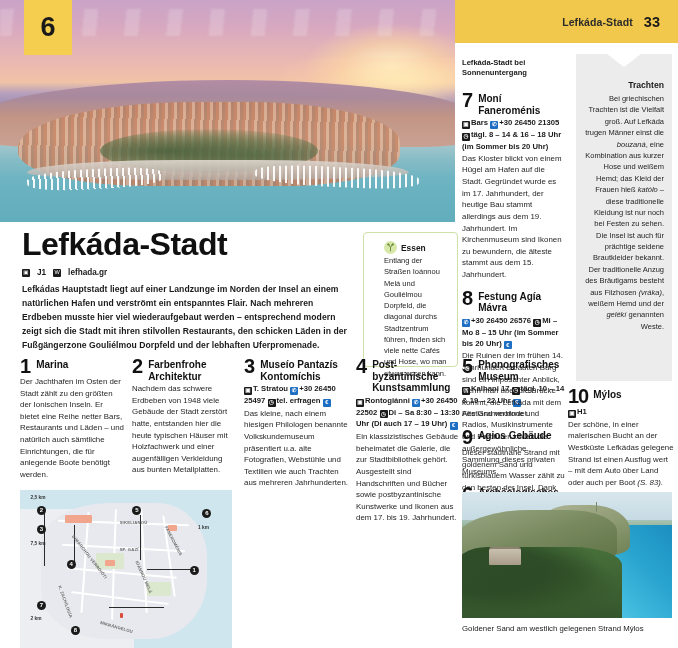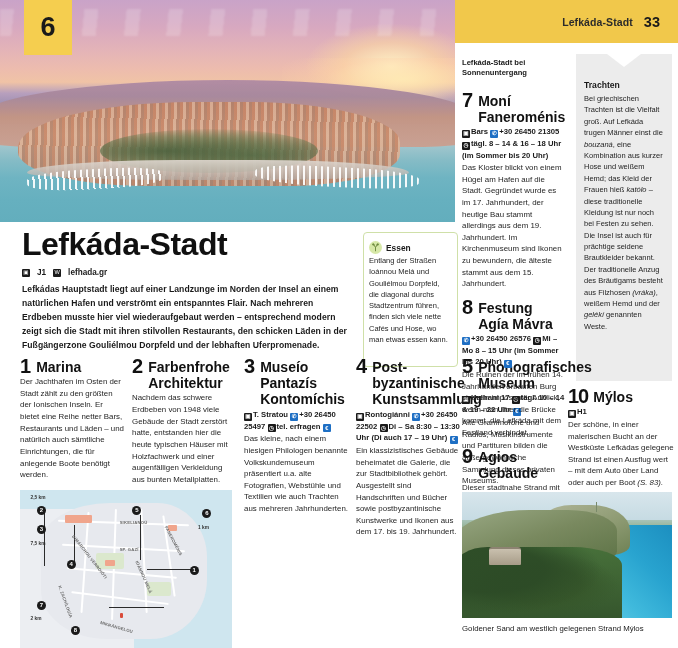--- a/index.html
+++ b/index.html
@@ -139,49 +139,49 @@
   .col-5 { left:442px; width:104px; }
 
   .entry { margin-bottom:9px; }
   .entry-head { display:flex; align-items:flex-start; gap:5px; margin-bottom:1px; }
   .entry-num {
     font-size:20px; font-weight:700; line-height:.9; color:#111;
     flex:none; margin-top:-1px;
   }
   .entry-num.wide { letter-spacing:-1px; }
   .entry-title {
-    font-size:14px; font-weight:700; color:#111; line-height:1.16;
+    font-size:10px; font-weight:700; color:#111; line-height:1.16;
     padding-top:1px;
   }
   .entry-info {
     font-size:7.7px; font-weight:700; color:#1a1a1a; line-height:1.44;
     margin-bottom:1px;
   }
   .entry-info .chip { margin-right:1px; }
   .entry-body { font-size:7.9px; line-height:1.47; color:#1f1f1f; }
   .entry-body .ital { font-style:italic; }
 
   
   .essenbox {
     position:absolute; left:363px; top:232px; width:95px; height:135px;
-    border:1.2px solid #cfe0a8; border-radius:4px; padding:8px 7px 6px 5px;
+    border:1.2px solid #cfe0a8; border-radius:4px; padding:8px 7px 6px 20px;
   }
   .essen-head { display:flex; align-items:center; gap:4px; margin-bottom:1px; }
   .essen-badge {
     width:13px; height:13px; border-radius:50%; background:#d7e8a8;
     display:flex; align-items:center; justify-content:center; flex:none;
   }
   .essen-badge svg { width:9px; height:9px; }
   .essen-title { font-size:8.4px; font-weight:700; color:#1a1a1a; }
   .essen-body { font-size:7.5px; line-height:1.5; color:#1f1f1f; }
 
   
   .trachten {
     position:absolute; left:576px; top:54px; width:96px; height:327px;
-    background:#ececec; padding:26px 8px 10px 8px; text-align:left;
+    background:#ececec; padding:26px 8px 10px 8px; text-align:right;
   }
   .trachten::before {
     content:""; position:absolute; left:50%; top:0; transform:translateX(-50%);
     width:0; height:0; border-left:17px solid transparent; border-right:17px solid transparent;
     border-top:13px solid #ffffff;
   }
   .trachten-title { font-size:8.6px; font-weight:700; color:#1a1a1a; margin-bottom:3px; }
   .trachten-body { font-size:7.5px; line-height:1.52; color:#1f1f1f; }
   .trachten-body .ital { font-style:italic; }
 

